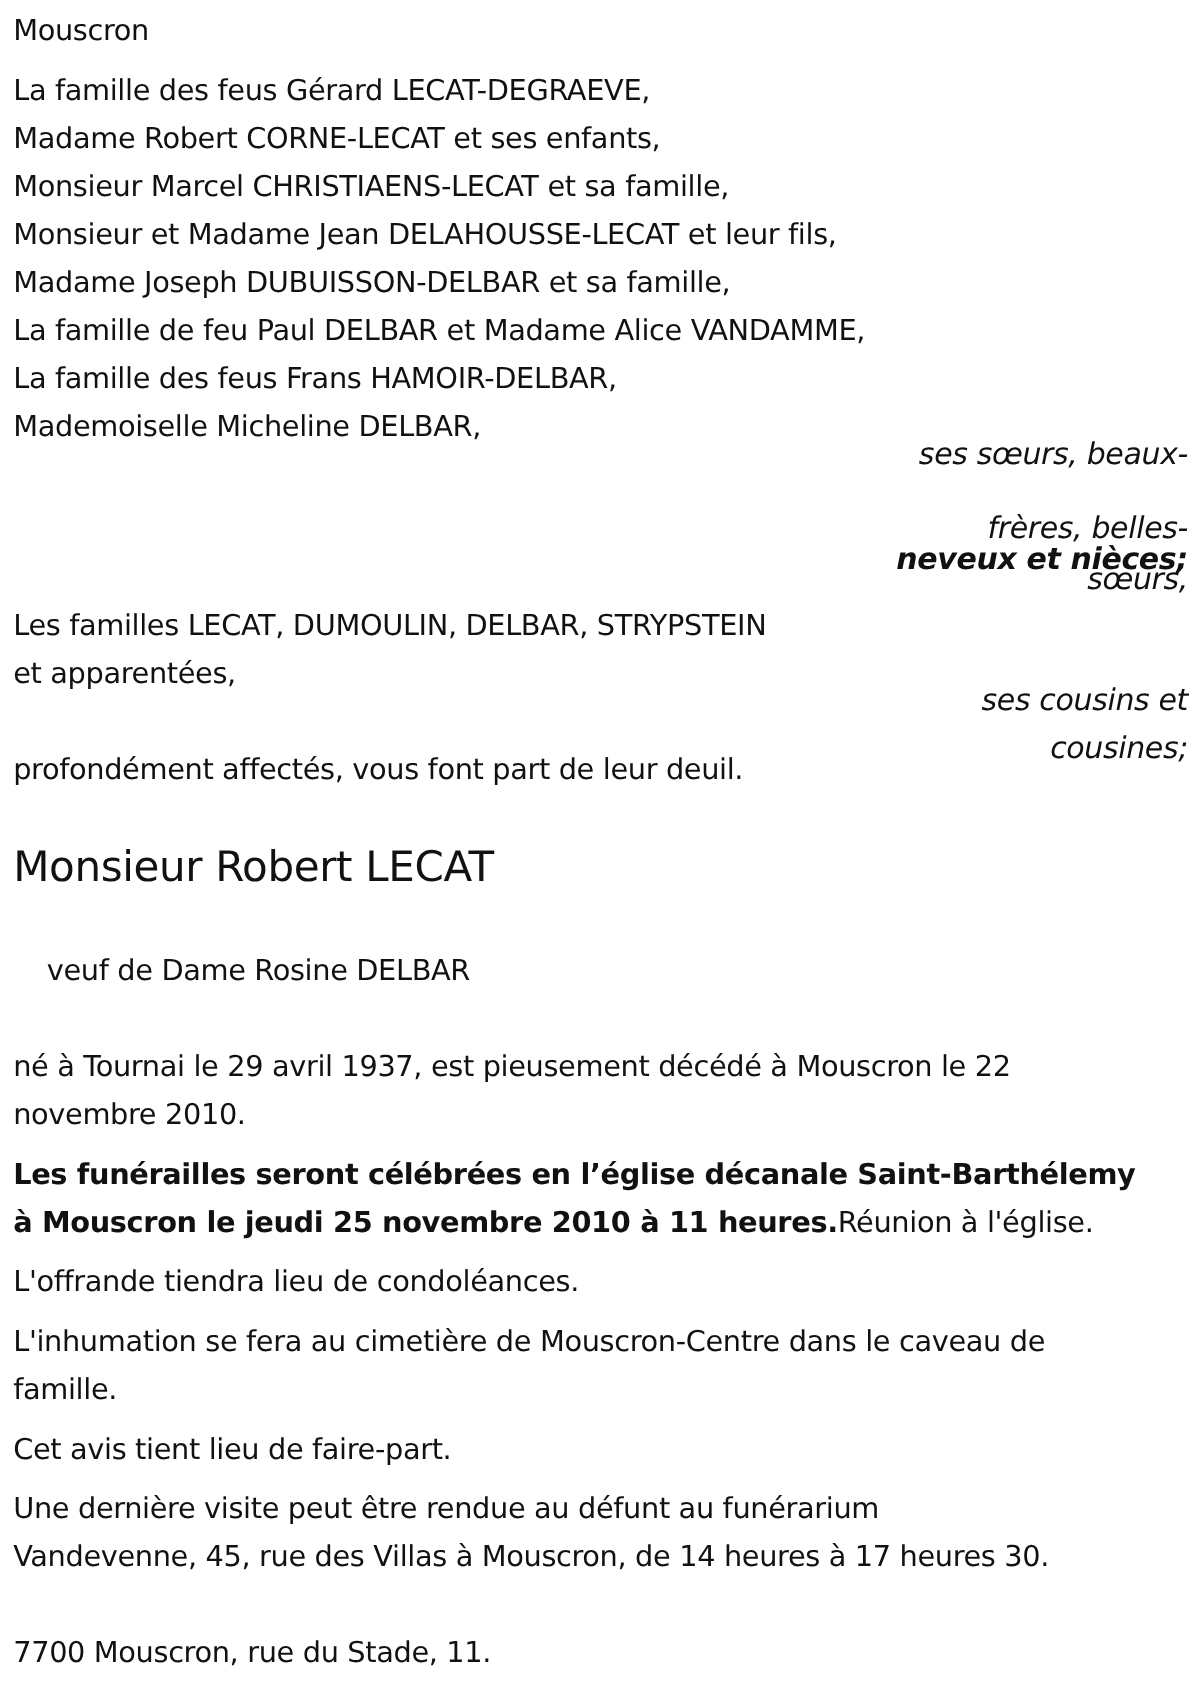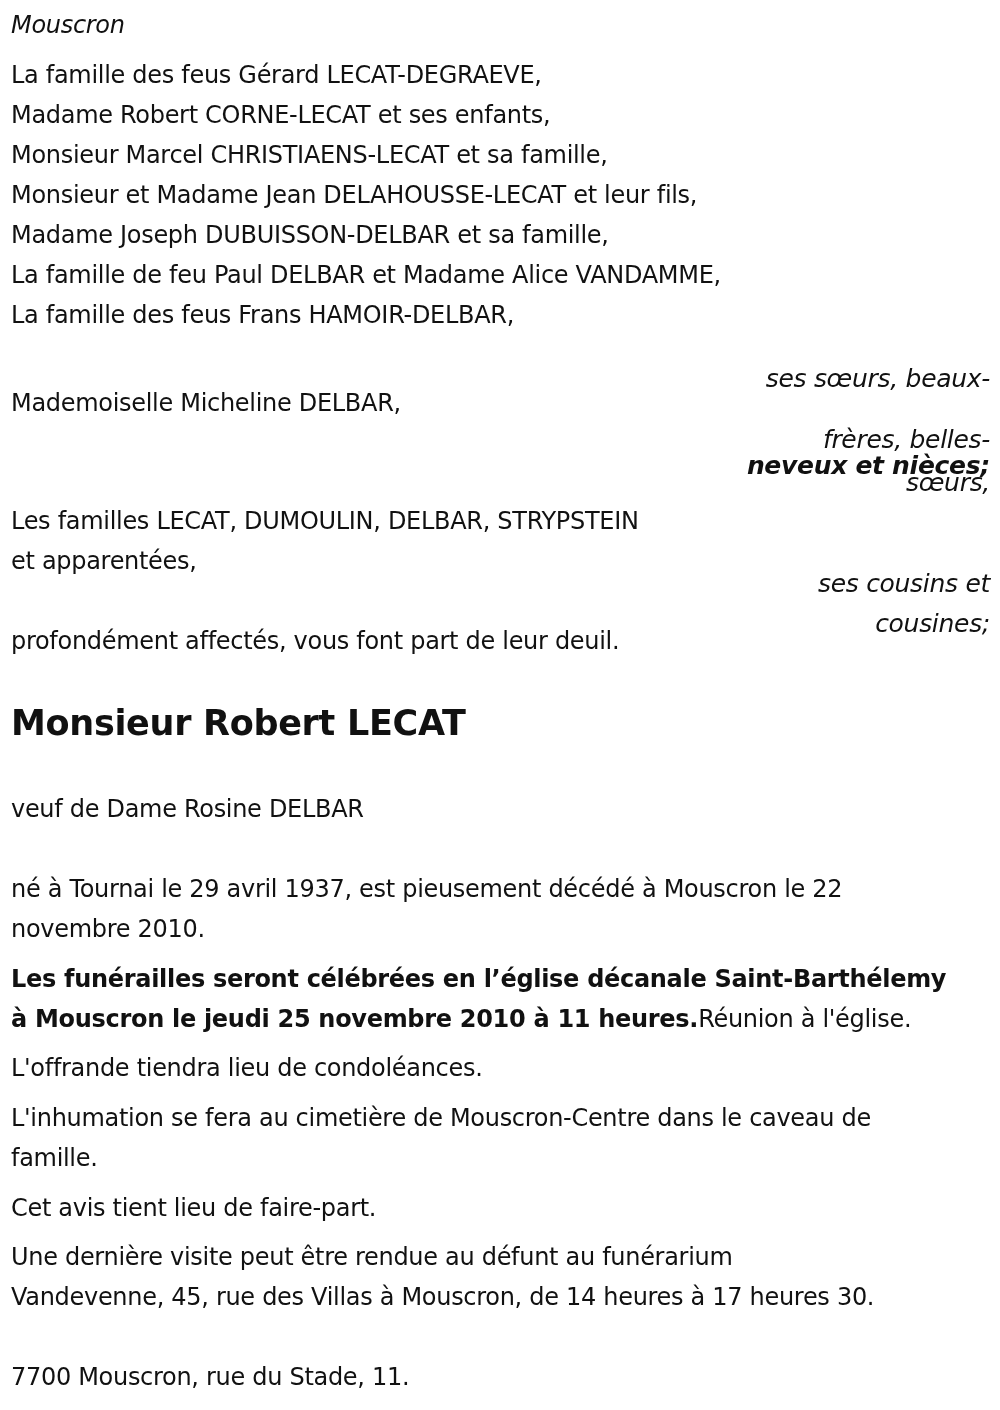--- a/index.html
+++ b/index.html
@@ -26,42 +26,42 @@
     .note {
       position: absolute;
       right: 10px;
       text-align: left;
       font-style: italic;
       font-size: 25px;
       line-height: 28px;
       white-space: nowrap;
     }
     .title {
-      font-weight: bold;
+      font-weight: normal;
       font-size: 35px;
       line-height: 40px;
     }
     .bold { font-weight: bold; }
   </style>
 </head>
 <body>
 
 <div>
 
-  <div class="abs left" style="top:10px;font-style:italic;">Mouscron</div>
+  <div class="abs left" style="top:10px;">Mouscron</div>
 
   <div>
     <div class="abs left" style="top:60px;">La famille des feus Gérard LECAT-DEGRAEVE,</div>
     <div class="abs left" style="top:100px;">Madame Robert CORNE-LECAT et ses enfants,</div>
     <div class="abs left" style="top:140px;">Monsieur Marcel CHRISTIAENS-LECAT et sa famille,</div>
     <div class="abs left" style="top:180px;">Monsieur et Madame Jean DELAHOUSSE-LECAT et leur fils,</div>
     <div class="abs left" style="top:220px;">Madame Joseph DUBUISSON-DELBAR et sa famille,</div>
     <div class="abs left" style="top:260px;">La famille de feu Paul DELBAR et Madame Alice VANDAMME,</div>
     <div class="abs left" style="top:300px;">La famille des feus Frans HAMOIR-DELBAR,</div>
-    <div class="abs left" style="top:340px;margin-top:48px;">Mademoiselle Micheline DELBAR,</div>
+    <div class="abs left" style="top:340px;">Mademoiselle Micheline DELBAR,</div>
   </div>
 
   <div>
     <div class="note" style="top:365px;">ses sœurs, beaux-</div>
     <div class="note" style="top:426px;">frères, belles-</div>
     <div class="note" style="top:445px;margin-top:24px;">sœurs,</div>
     <div class="note" style="top:452px;font-weight:bold;">neveux et nièces;</div>
   </div>
 
   <div>
@@ -71,21 +71,21 @@
 
   <div>
     <div class="note" style="top:570px;">ses cousins et</div>
     <div class="note" style="top:610px;margin-left:22px;">cousines;</div>
   </div>
 
   <div class="abs left" style="top:626px;">profondément affectés, vous font part de leur deuil.</div>
 
   <div class="abs left title" style="top:703px;">Monsieur Robert LECAT</div>
 
-  <div class="abs left" style="top:794px;">veuf de Dame Rosine DELBAR</div>
+  <div class="abs left" style="top:794px;margin-left:28px;">veuf de Dame Rosine DELBAR</div>
 
   <div>
     <div class="abs left" style="top:874px;">né à Tournai le 29 avril 1937, est pieusement décédé à Mouscron le 22</div>
     <div class="abs left" style="top:914px;">novembre 2010.</div>
   </div>
 
   <div>
     <div class="abs left bold" style="top:964px;">Les funérailles seront célébrées en l’église décanale Saint-Barthélemy</div>
     <div class="abs left" style="top:1004px;">
       <span class="bold">à Mouscron le jeudi 25 novembre 2010 à 11 heures.</span><span>Réunion à l'église.</span>

